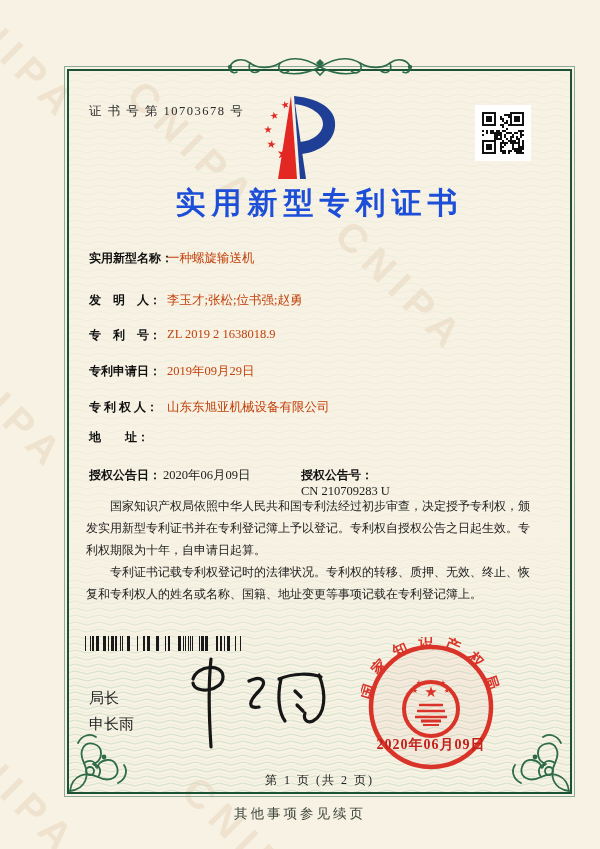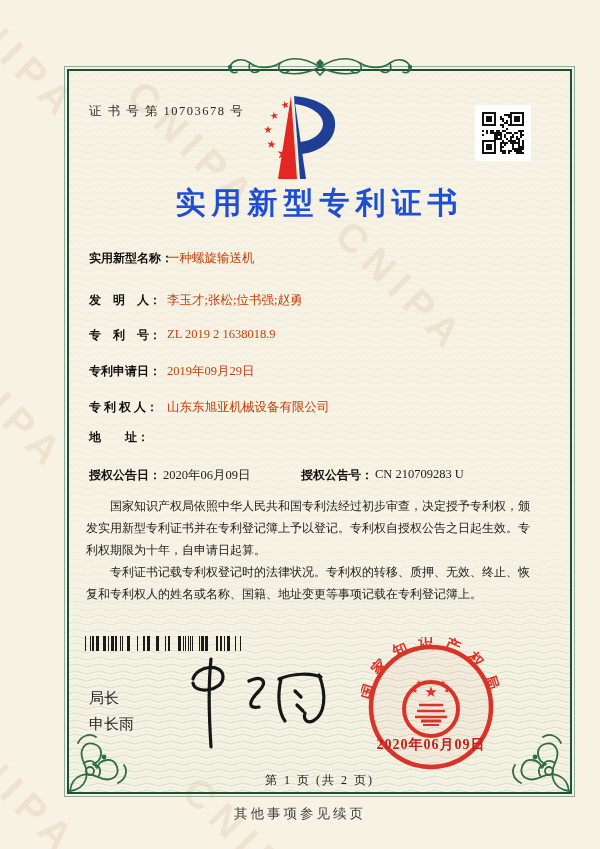--- a/index.html
+++ b/index.html
@@ -313,21 +313,21 @@
       <span class="val">山东东旭亚机械设备有限公司</span>
     </div>
     <div class="row addr" style="top:362px">
       <span class="lbl">地　　址：</span>
     </div>
 
     <div class="pair" style="left:24px; top:400px;text-align:center;">
       <span class="lbl">授权公告日：</span>
       <span class="val">2020年06月09日</span>
     </div>
-    <div class="pair" style="left:236px; top:400px;">
+    <div class="pair" style="left:236px; top:400px;flex-direction:column;">
       <span class="lbl">授权公告号：</span>
       <span class="val">CN 210709283 U</span>
     </div>
 
     <div class="legal">
       <p>国家知识产权局依照中华人民共和国专利法经过初步审查，决定授予专利权，颁发实用新型专利证书并在专利登记簿上予以登记。专利权自授权公告之日起生效。专利权期限为十年，自申请日起算。</p>
       <p>专利证书记载专利权登记时的法律状况。专利权的转移、质押、无效、终止、恢复和专利权人的姓名或名称、国籍、地址变更等事项记载在专利登记簿上。</p>
     </div>
 
     <svg class="barcode" id="barcode" viewBox="0 0 158 15" preserveAspectRatio="none">

